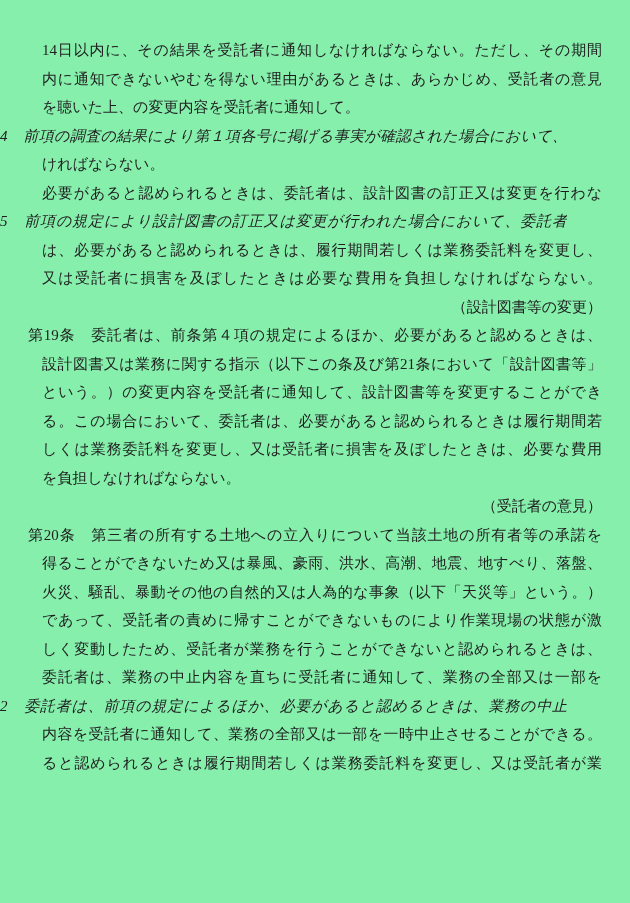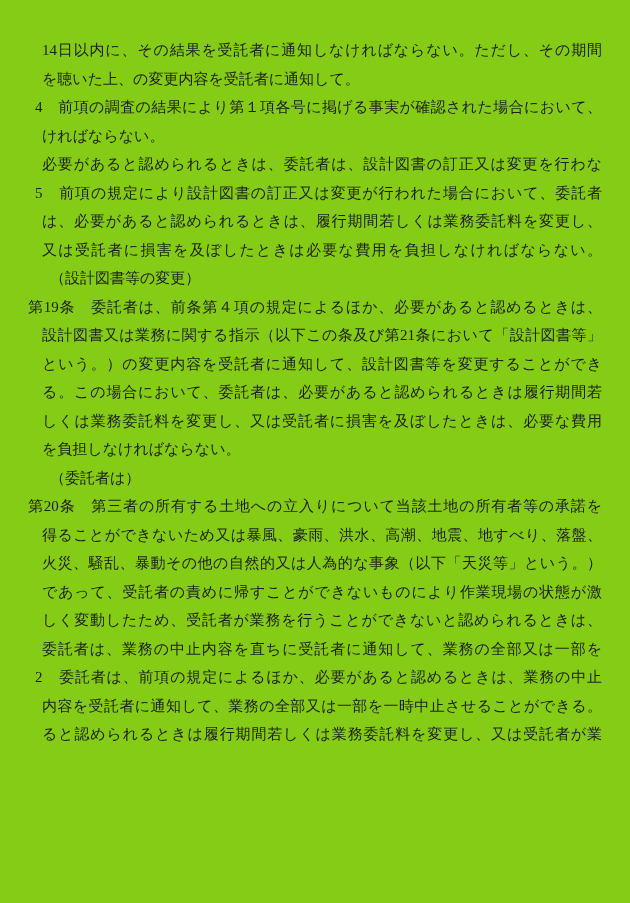--- a/index.html
+++ b/index.html
@@ -18,51 +18,52 @@
   .line {
     font-size: 15px;
     line-height: 28.5px;
     height: 28.5px;
     white-space: normal;
     text-justify: inter-character;
     overflow: hidden;
   }
   
   .ind-article { margin-left: 28px; width: 574px; }
-  .ind-item    { margin-left: 35px; width: 567px; }
+  .ind-item    { width: 567px; font-style: italic; }
   .ind-cont    { margin-left: 42px; width: 560px; }
-  .ind-heading { margin-left: 50px; width: 552px; }
+  .ind-heading { margin-left: 50px; width: 552px; text-align: right; }
   
   .fill {
     text-align: justify;
     text-align-last: justify;
   }
 </style>
 </head>
 <body>
 
-<div class="page" style="background: #84cc16; color: rgb(30, 30, 30);">
+<div class="page" style="background: #86efac; color: rgb(30, 30, 30);">
   <div class="doc-body">
 
   <div class="line ind-cont fill">14日以内に、その結果を受託者に通知しなければならない。ただし、その期間</div>
+      <div class="line ind-cont fill">内に通知できないやむを得ない理由があるときは、あらかじめ、受託者の意見</div>
       <div class="line ind-cont">を聴いた上、の変更内容を受託者に通知して。</div>
       <div class="line ind-item fill">4　前項の調査の結果により第１項各号に掲げる事実が確認された場合において、</div>
       <div class="line ind-cont">ければならない。</div>
       <div class="line ind-cont fill">必要があると認められるときは、委託者は、設計図書の訂正又は変更を行わな</div>
       <div class="line ind-item fill">5　前項の規定により設計図書の訂正又は変更が行われた場合において、委託者</div>
       <div class="line ind-cont fill">は、必要があると認められるときは、履行期間若しくは業務委託料を変更し、</div>
       <div class="line ind-cont fill">又は受託者に損害を及ぼしたときは必要な費用を負担しなければならない。</div>
       <div class="line ind-heading">（設計図書等の変更）</div>
       <div class="line ind-article fill">第19条　委託者は、前条第４項の規定によるほか、必要があると認めるときは、</div>
       <div class="line ind-cont fill">設計図書又は業務に関する指示（以下この条及び第21条において「設計図書等」</div>
       <div class="line ind-cont fill">という。）の変更内容を受託者に通知して、設計図書等を変更することができ</div>
       <div class="line ind-cont fill">る。この場合において、委託者は、必要があると認められるときは履行期間若</div>
       <div class="line ind-cont fill">しくは業務委託料を変更し、又は受託者に損害を及ぼしたときは、必要な費用</div>
       <div class="line ind-cont">を負担しなければならない。</div>
-      <div class="line ind-heading">（委託者は）</div>
+      <div class="line ind-heading">（受託者の意見）</div>
       <div class="line ind-article fill">第20条　第三者の所有する土地への立入りについて当該土地の所有者等の承諾を</div>
       <div class="line ind-cont fill">得ることができないため又は暴風、豪雨、洪水、高潮、地震、地すべり、落盤、</div>
       <div class="line ind-cont fill">火災、騒乱、暴動その他の自然的又は人為的な事象（以下「天災等」という。）</div>
       <div class="line ind-cont fill">であって、受託者の責めに帰すことができないものにより作業現場の状態が激</div>
       <div class="line ind-cont fill">しく変動したため、受託者が業務を行うことができないと認められるときは、</div>
       <div class="line ind-cont fill">委託者は、業務の中止内容を直ちに受託者に通知して、業務の全部又は一部を</div>
       <div class="line ind-item fill">2　委託者は、前項の規定によるほか、必要があると認めるときは、業務の中止</div>
       <div class="line ind-cont fill">内容を受託者に通知して、業務の全部又は一部を一時中止させることができる。</div>
       <div class="line ind-cont fill">ると認められるときは履行期間若しくは業務委託料を変更し、又は受託者が業</div>
     </div>

